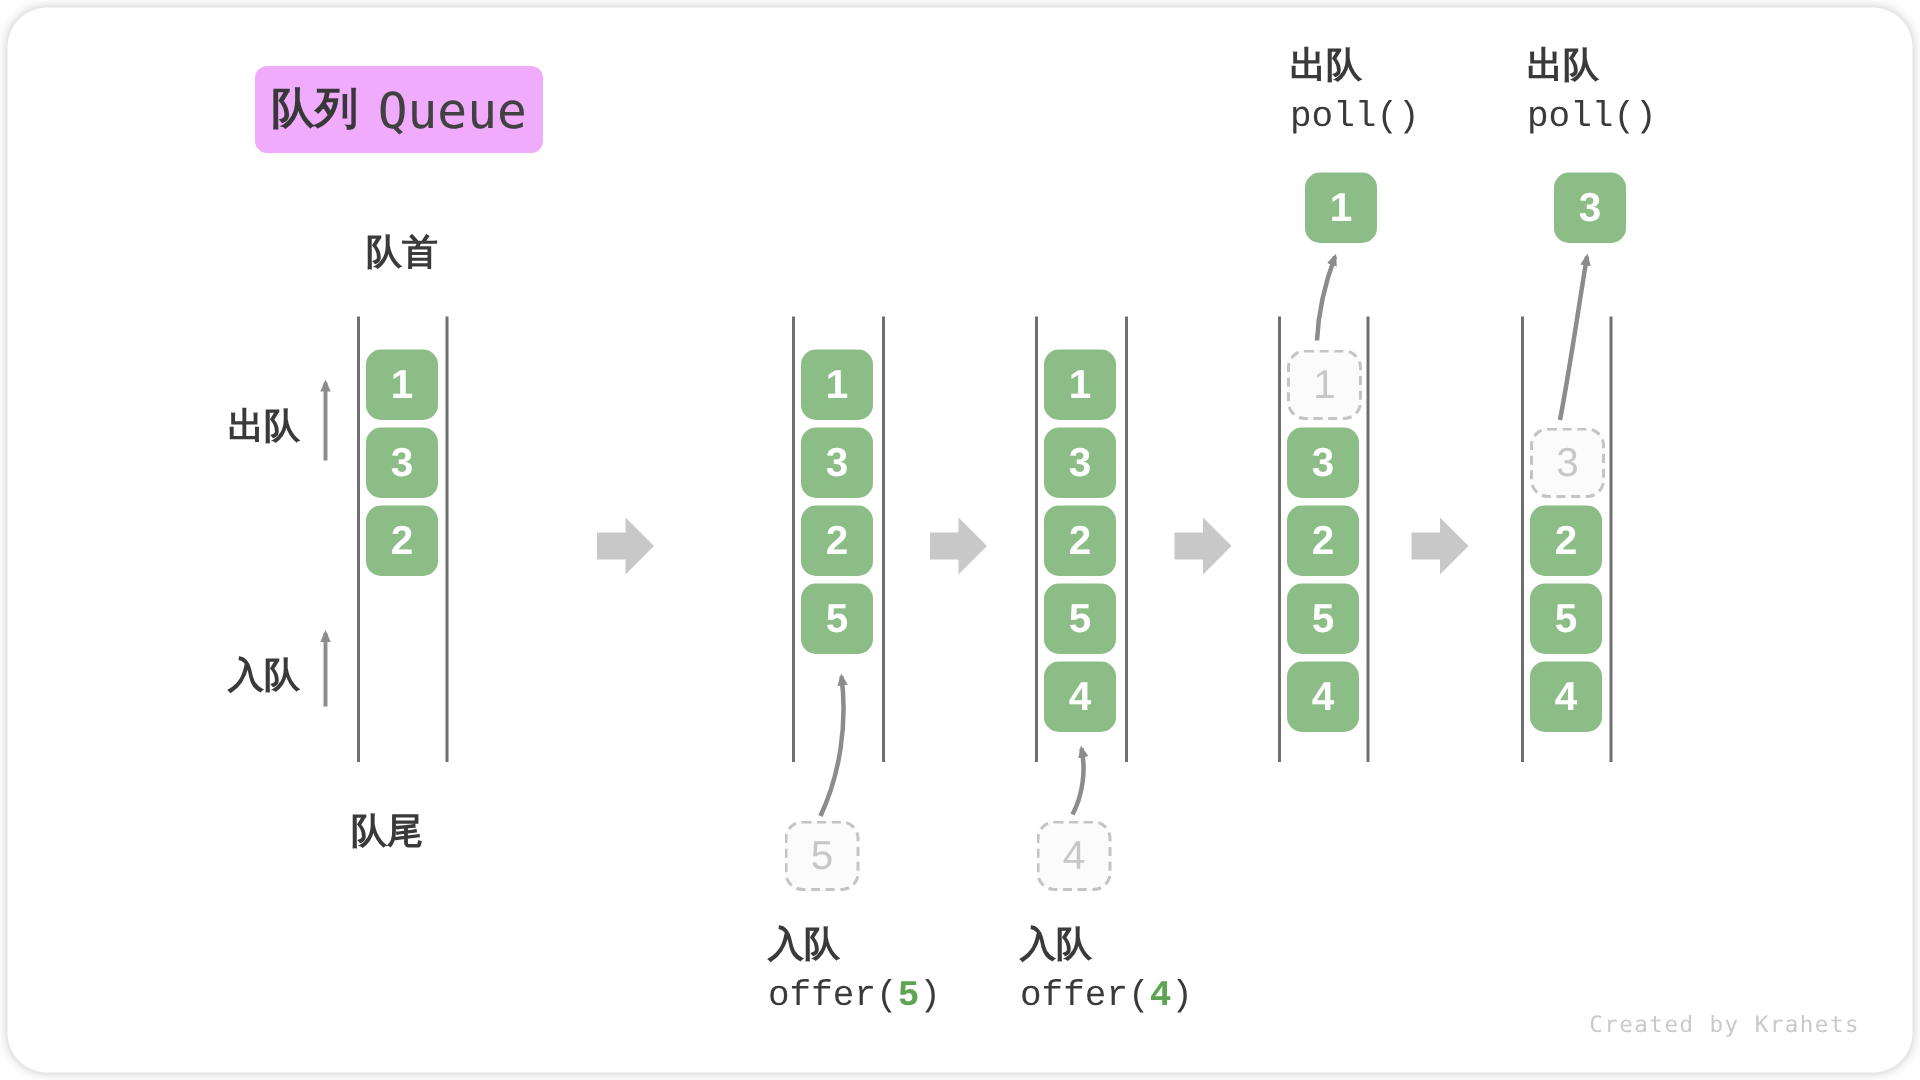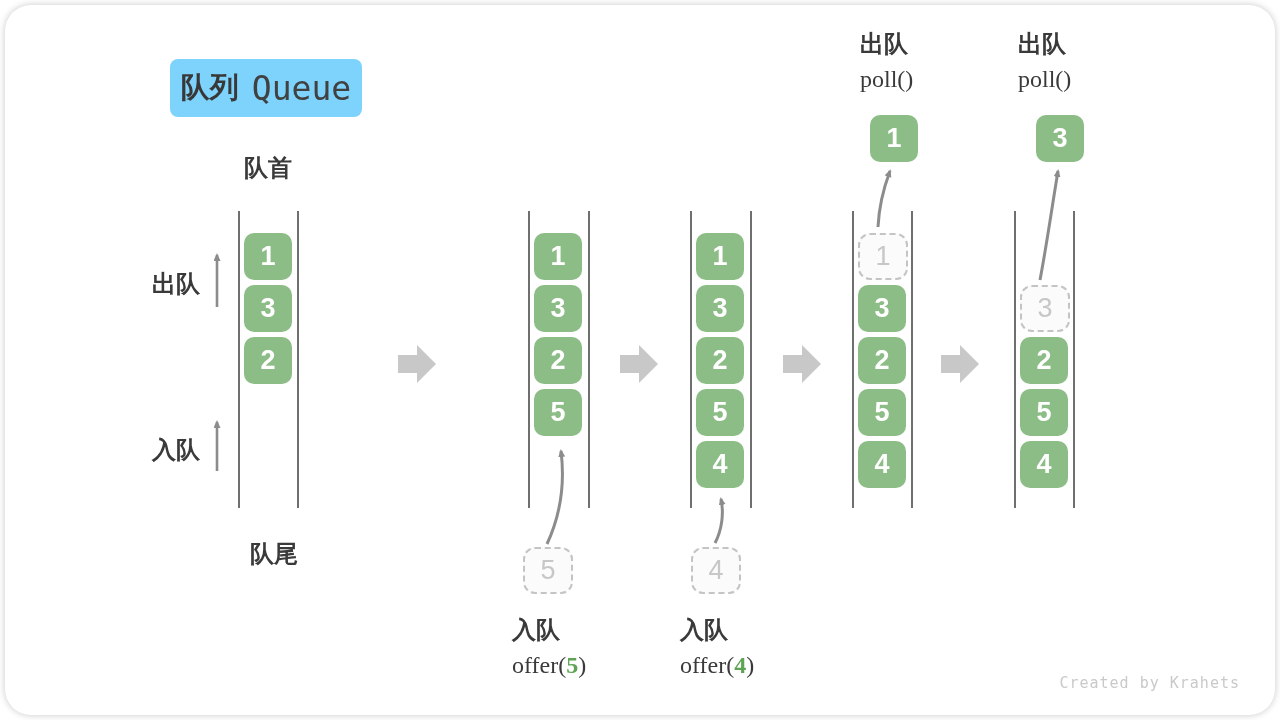--- a/index.html
+++ b/index.html
@@ -2,63 +2,63 @@
 <html><head>
 <meta charset="utf-8">
 <style>
   html,body{margin:0;padding:0;background:#ffffff;}
   .stage{position:relative;width:1280px;height:720px;background:#fff;overflow:hidden;
          font-family:"Liberation Sans", sans-serif;}
   .card{position:absolute;left:5px;top:5px;right:5px;bottom:5px;background:#fff;
         border-radius:26px;box-shadow:0 0 7px rgba(0,0,0,0.22);}
 
   
-  .title-box{position:absolute;left:170px;top:44px;width:192px;height:58px;background:#7dd3fc;
-             border-radius:8px;display:flex;align-items:center;justify-content:center;gap:13px;margin-top:15px;}
+  .title-box{position:absolute;left:170px;top:44px;width:192px;height:58px;background:#f0abfc;
+             border-radius:8px;display:flex;align-items:center;justify-content:center;gap:13px;}
   .title-zh{font-size:29px;font-weight:bold;color:#383838;}
   .title-en{font-family:"DejaVu Sans Mono", monospace;font-size:33px;color:#414141;}
 
   
   .zh-label{position:absolute;font-size:24px;font-weight:bold;color:#3a3a3a;white-space:nowrap;}
   .col-cap{width:60px;text-align:center;}
 
   
   .vline{position:absolute;top:211px;height:297px;width:2px;background:#6f6f6f;}
 
   
   .slot{position:absolute;width:48px;height:47px;border-radius:10px;display:flex;
         align-items:center;justify-content:center;font-size:27px;font-weight:600;}
   .filled{background:#8dbd86;color:#ffffff;}
   .removed,.pending{width:46px;height:43px;border:2.5px dashed #c4c4c4;background:#fbfbfb;
         color:#c7c7c7;border-radius:12px;font-weight:400;}
 
   
   .op{position:absolute;white-space:nowrap;}
   .op .op-zh{font-size:24px;font-weight:bold;color:#3a3a3a;line-height:28px;margin-bottom:7px;}
-  .op .op-code{font-family:Liberation Serif, serif;font-size:24px;color:#3a3a3a;line-height:28px;}
+  .op .op-code{font-family:Liberation Mono, monospace;font-size:24px;color:#3a3a3a;line-height:28px;}
   .op .arg{color:#5fa354;font-weight:bold;}
 
   svg.overlay{position:absolute;left:0;top:0;pointer-events:none;}
 
   .watermark{position:absolute;right:40px;top:674px;font-family:"DejaVu Sans Mono", monospace;
              font-size:15px;color:#c9c9c9;letter-spacing:1px;}
 </style>
 </head>
 <body>
 
 <div class="stage">
   <div class="card"></div>
 
   <div class="title-box">
     <span class="title-zh">队列</span>
     <span class="title-en">Queue</span>
   </div>
 
   <div class="zh-label col-cap" style="left:238px;top:152px;">队首</div>
-  <div class="zh-label col-cap" style="left:244px;top:538px;">队尾</div>
+  <div class="zh-label col-cap" style="left:228px;top:538px;">队尾</div>
   <div class="zh-label" style="left:152px;top:268px;">出队</div>
   <div class="zh-label" style="left:152px;top:434px;">入队</div>
 
   <div>
     <div class="vline" style="left:238px;"></div>
     <div class="vline" style="left:297px;"></div>
     <div class="slot filled" style="left:244px;top:233px;">1</div>
     <div class="slot filled" style="left:244px;top:285px;">3</div>
     <div class="slot filled" style="left:244px;top:337px;">2</div>
   </div>

